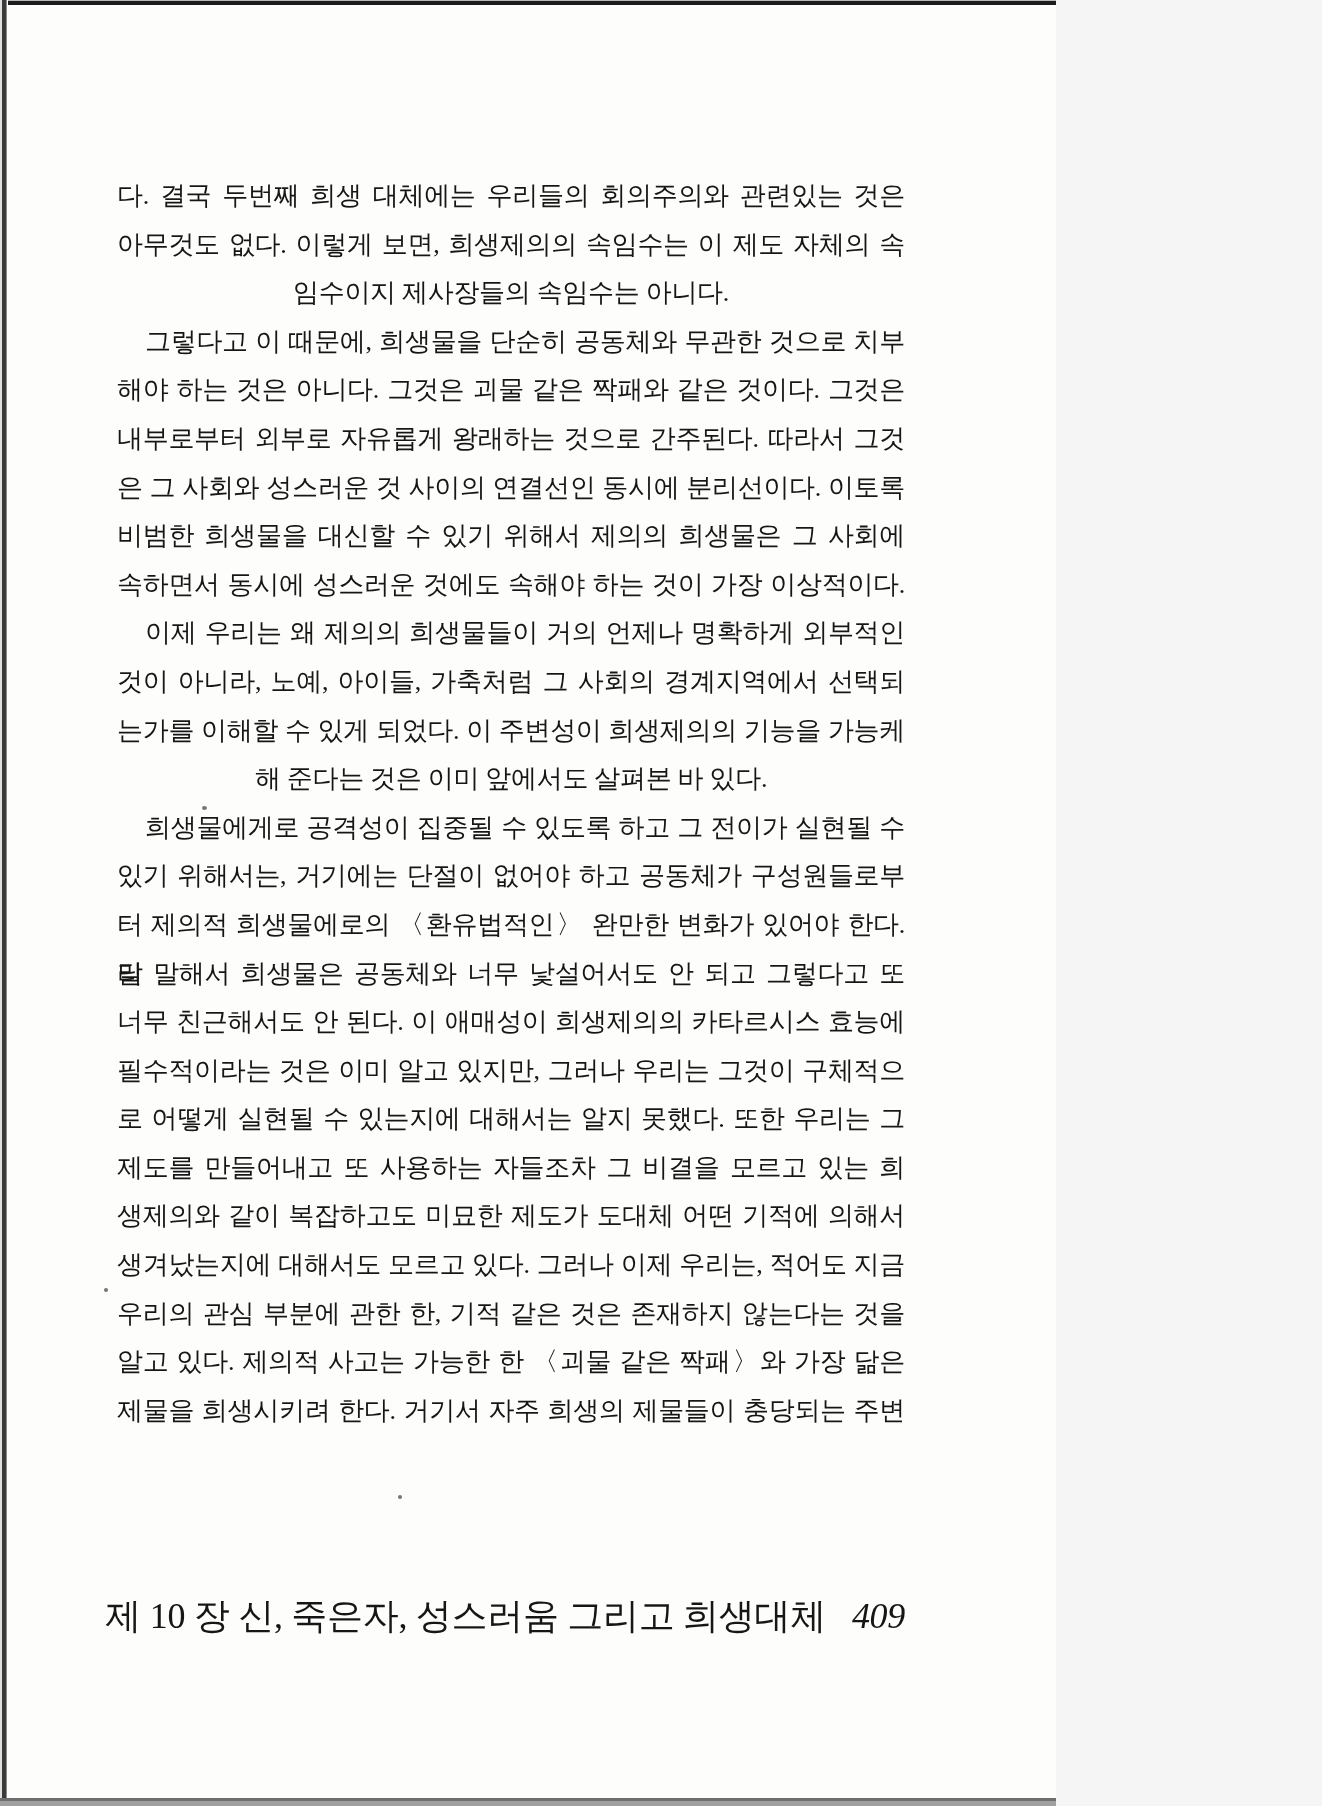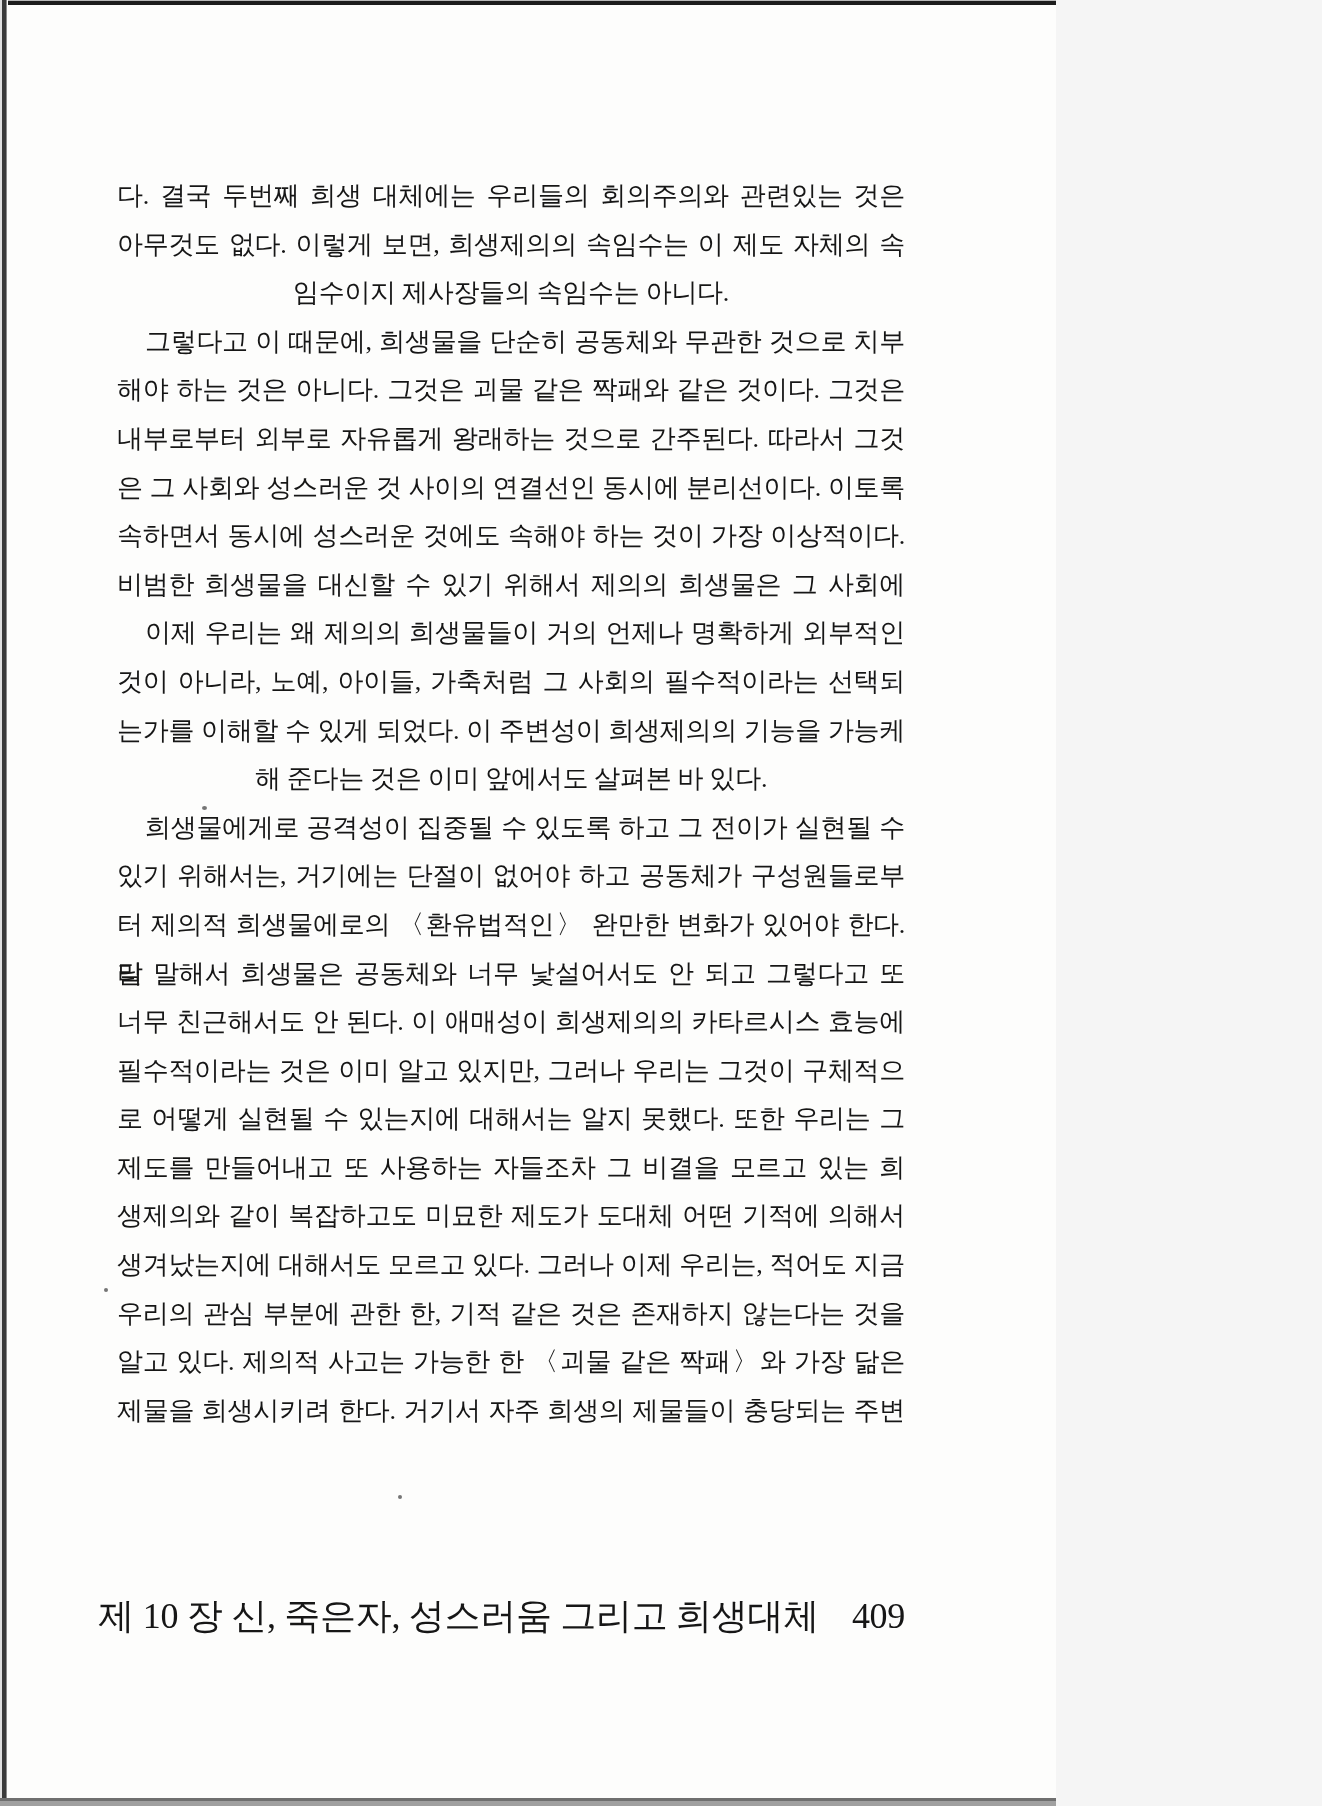--- a/index.html
+++ b/index.html
@@ -90,21 +90,21 @@
     top: 1592px;
     width: 788px;
     display: flex;
     justify-content: flex-end;
     align-items: baseline;
     color: #161616;
     font-size: 36px;
     letter-spacing: -0.3px;
   }
   .footer .chapter { white-space: nowrap; }
-  .footer .pagenum { margin-left: 33px; white-space: nowrap; }
+  .footer .pagenum { margin-left: 26px; white-space: nowrap; font-style: italic; }
   
   .artifact {
     position: absolute;
     background: #2c2c2c;
     border-radius: 50%;
     opacity: 0.65;
   }
   .dot-a { left: 202px; top: 806px;  width: 5px; height: 4px; }
   .dot-b { left: 104px; top: 1288px; width: 4px; height: 4px; }
   .dot-c { left: 398px; top: 1495px; width: 4px; height: 4px; }
@@ -117,24 +117,24 @@
   <div class="page-surface"></div>
 
   <div class="text-block" id="body-text">
       <div class="line just">다. 결국 두번째 희생 대체에는 우리들의 회의주의와 관련있는 것은</div>
       <div class="line just">아무것도 없다. 이렇게 보면, 희생제의의 속임수는 이 제도 자체의 속</div>
       <div class="line">임수이지 제사장들의 속임수는 아니다.</div>
       <div class="line just ind">그렇다고 이 때문에, 희생물을 단순히 공동체와 무관한 것으로 치부</div>
       <div class="line just">해야 하는 것은 아니다. 그것은 괴물 같은 짝패와 같은 것이다. 그것은</div>
       <div class="line just">내부로부터 외부로 자유롭게 왕래하는 것으로 간주된다. 따라서 그것</div>
       <div class="line just">은 그 사회와 성스러운 것 사이의 연결선인 동시에 분리선이다. 이토록</div>
+      <div class="line just">비범한 희생물을 대신할 수 있기 위해서 제의의 희생물은 그 사회에</div>
       <div class="line just">속하면서 동시에 성스러운 것에도 속해야 하는 것이 가장 이상적이다.</div>
-      <div class="line just">비범한 희생물을 대신할 수 있기 위해서 제의의 희생물은 그 사회에</div>
       <div class="line just ind">이제 우리는 왜 제의의 희생물들이 거의 언제나 명확하게 외부적인</div>
-      <div class="line just">것이 아니라, 노예, 아이들, 가축처럼 그 사회의 필수적이라는 선택되</div>
+      <div class="line just">것이 아니라, 노예, 아이들, 가축처럼 그 사회의 경계지역에서 선택되</div>
       <div class="line just">는가를 이해할 수 있게 되었다. 이 주변성이 희생제의의 기능을 가능케</div>
       <div class="line">해 준다는 것은 이미 앞에서도 살펴본 바 있다.</div>
       <div class="line just ind">희생물에게로 공격성이 집중될 수 있도록 하고 그 전이가 실현될 수</div>
       <div class="line just">있기 위해서는, 거기에는 단절이 없어야 하고 공동체가 구성원들로부</div>
       <div class="line just">터 제의적 희생물에로의 〈환유법적인〉 완만한 변화가 있어야 한다. 달</div>
       <div class="line just">리 말해서 희생물은 공동체와 너무 낯설어서도 안 되고 그렇다고 또</div>
       <div class="line just">너무 친근해서도 안 된다. 이 애매성이 희생제의의 카타르시스 효능에</div>
       <div class="line just">필수적이라는 것은 이미 알고 있지만, 그러나 우리는 그것이 구체적으</div>
       <div class="line just">로 어떻게 실현될 수 있는지에 대해서는 알지 못했다. 또한 우리는 그</div>
       <div class="line just">제도를 만들어내고 또 사용하는 자들조차 그 비결을 모르고 있는 희</div>

